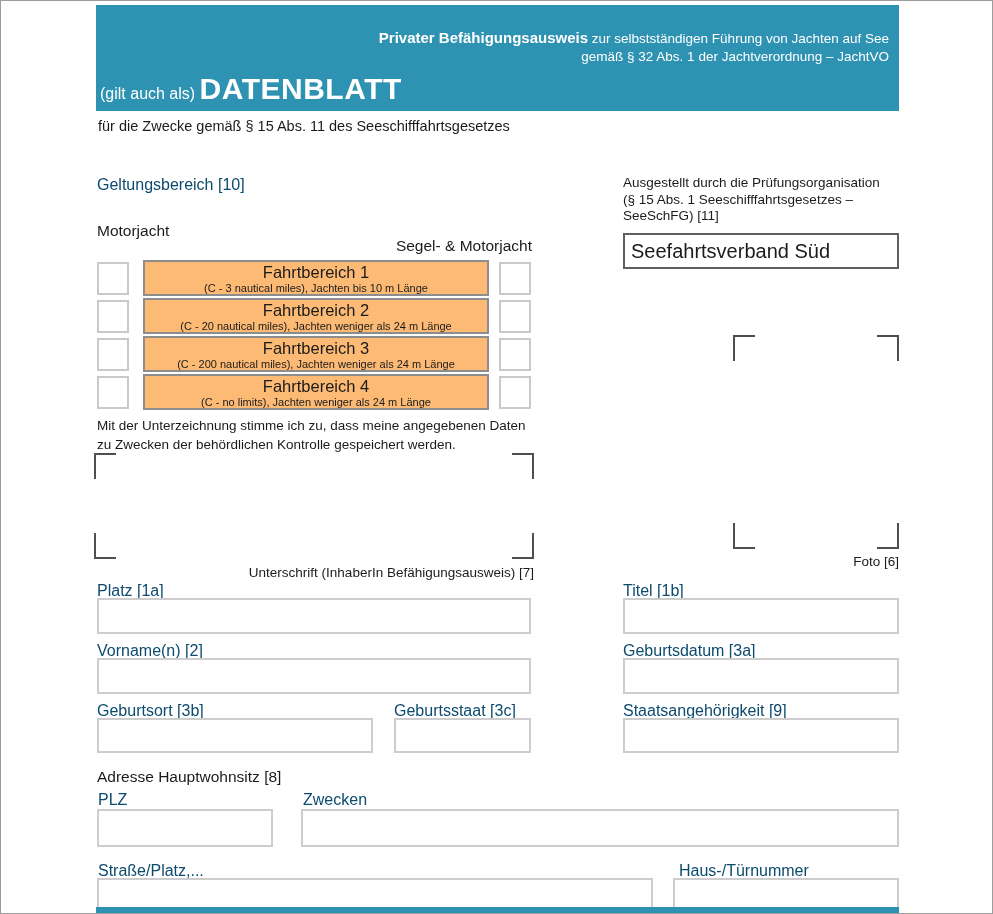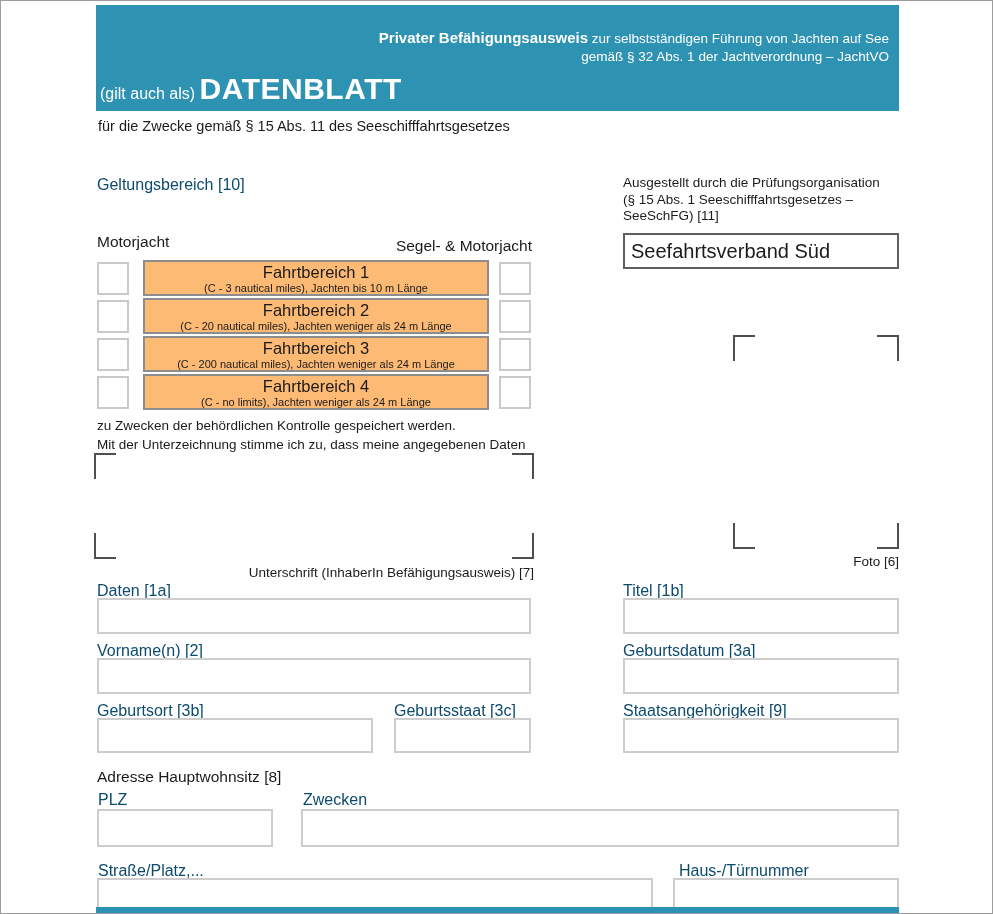--- a/index.html
+++ b/index.html
@@ -69,21 +69,21 @@
 
   <div class="abs small-label" style="left:96px; top:175px;">Geltungsbereich [10]</div>
 
   <div class="abs issuer-lines">
     <div>Ausgestellt durch die Prüfungsorganisation</div>
     <div>(§ 15 Abs. 1 Seeschifffahrtsgesetzes –</div>
     <div>SeeSchFG) [11]</div>
   </div>
   <div class="abs issuer-box">Seefahrtsverband Süd</div>
 
-  <div class="abs col-label" style="left:96px; top:232px;">Motorjacht</div>
+  <div class="abs col-label" style="left:96px; top:221px;">Motorjacht</div>
   <div class="abs col-label" style="top:236px; left:93px; width:438px; text-align:right;">Segel- &amp; Motorjacht</div>
 
   <div class="abs checkbox" style="left:96px; top:261px;"></div>
   <div class="abs fb-row-box" style="left:142px; top:259px; width:346px; height:36px;">
     <div class="fb-title">Fahrtbereich 1</div>
     <div class="fb-sub">(C - 3 nautical miles), Jachten bis 10 m Länge</div>
   </div>
   <div class="abs checkbox" style="left:498px; top:261px;"></div>
 
   <div class="abs checkbox" style="left:96px; top:299px;"></div>
@@ -101,41 +101,41 @@
   <div class="abs checkbox" style="left:498px; top:337px;"></div>
 
   <div class="abs checkbox" style="left:96px; top:375px;"></div>
   <div class="abs fb-row-box" style="left:142px; top:373px; width:346px; height:36px;">
     <div class="fb-title">Fahrtbereich 4</div>
     <div class="fb-sub">(C - no limits), Jachten weniger als 24 m Länge</div>
   </div>
   <div class="abs checkbox" style="left:498px; top:375px;"></div>
 
   <div class="abs consent">
+    <div>Mit der Unterzeichnung stimme ich zu, dass meine angegebenen Daten</div>
     <div>zu Zwecken der behördlichen Kontrolle gespeichert werden.</div>
-    <div>Mit der Unterzeichnung stimme ich zu, dass meine angegebenen Daten</div>
   </div>
 
   <div class="abs" style="left:93px; top:452px; width:440px; height:106px;">
     <div class="corner tl"></div>
     <div class="corner tr"></div>
     <div class="corner bl"></div>
     <div class="corner br"></div>
   </div>
   <div class="abs right-note" style="left:93px; top:564px; width:440px;">Unterschrift (InhaberIn Befähigungsausweis) [7]</div>
 
   <div class="abs" style="left:732px; top:334px; width:166px; height:214px;">
     <div class="corner tl"></div>
     <div class="corner tr"></div>
     <div class="corner bl"></div>
     <div class="corner br"></div>
   </div>
   <div class="abs right-note" style="left:732px; top:553px; width:166px;">Foto [6]</div>
 
-  <div class="abs small-label" style="left:96px; top:581px;">Daten [1a]</div>
+  <div class="abs small-label" style="left:96px; top:581px;">Platz [1a]</div>
   <input class="abs field-input" style="left: 96px; top: 597px; width: 434px; height: 36px;" value="">
 
   <div class="abs small-label" style="left:622px; top:581px;">Titel [1b]</div>
   <input class="abs field-input" style="left: 622px; top: 597px; width: 276px; height: 36px;" value="">
 
   <div class="abs small-label" style="left:96px; top:641px;">Vorname(n) [2]</div>
   <input class="abs field-input" style="left: 96px; top: 657px; width: 434px; height: 36px;" value="">
 
   <div class="abs small-label" style="left:622px; top:641px;">Geburtsdatum [3a]</div>
   <input class="abs field-input" style="left: 622px; top: 657px; width: 276px; height: 36px;" value="">

